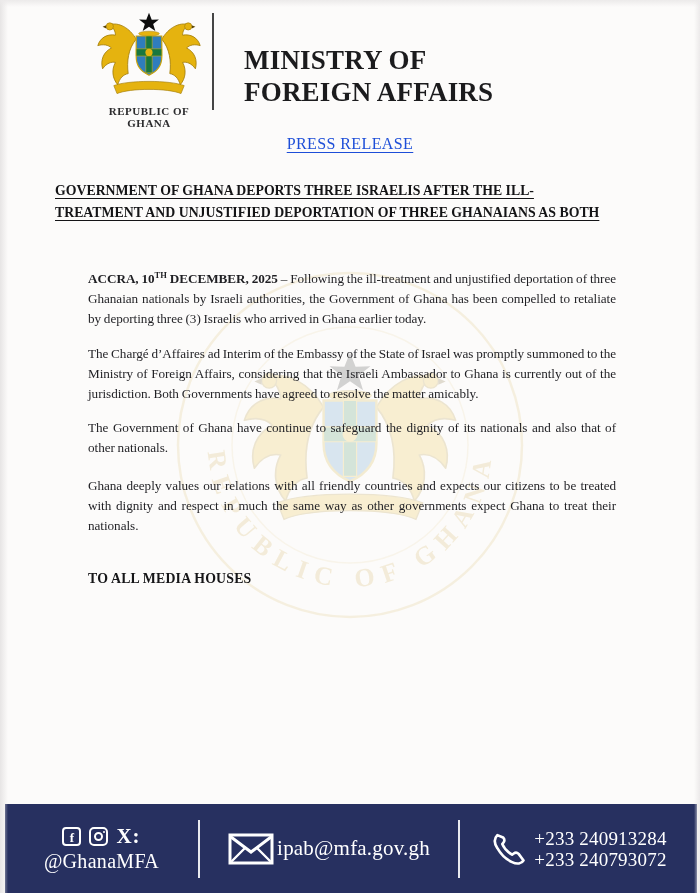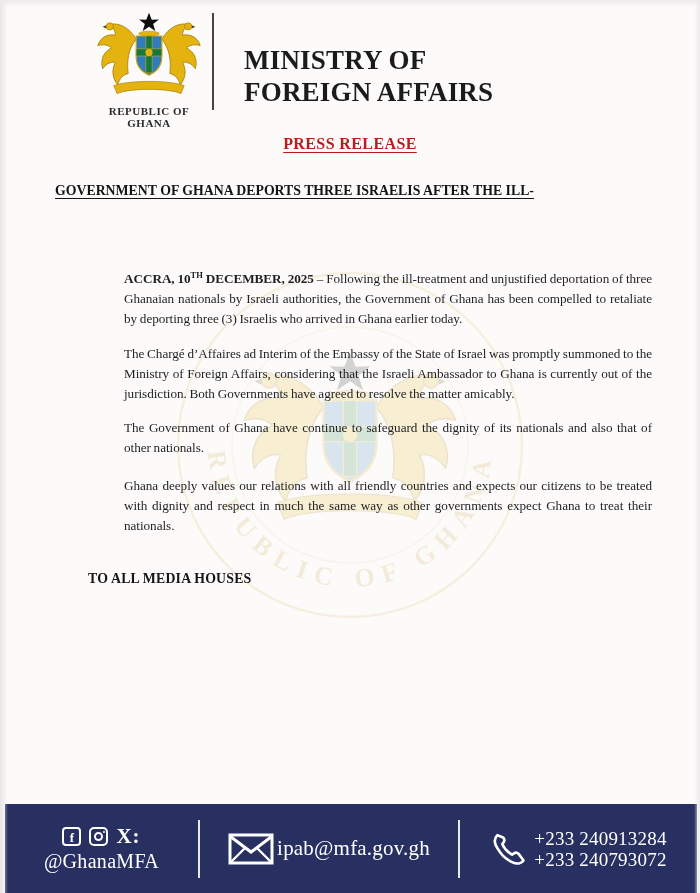--- a/index.html
+++ b/index.html
@@ -14,30 +14,30 @@
 
   
   .logo-wrap{position:absolute;left:88px;top:12px;width:122px;text-align:center;}
   .logo-wrap svg{display:block;margin:0 auto;}
   .republic-caption{margin-top:-3px;font-size:11px;font-weight:600;letter-spacing:.5px;color:#2c2c2e;}
   .header-divider{position:absolute;left:212px;top:13px;width:2px;height:97px;background:#454545;}
   .ministry-title{position:absolute;left:231px;top:44px;font-weight:bold;font-size:27px;
     line-height:32px;color:#1b1b1d;letter-spacing:.2px;margin-left:13px;}
 
   
-  .press-release{position:absolute;left:0;right:0;top:135px;text-align:center;font-weight:bold;
-    font-size:16px;letter-spacing:.4px;color:#b91c1c;}
+  .press-release{position:absolute;left:0;right:0;top:135px;text-align:center;font-weight:normal;
+    font-size:16px;letter-spacing:.4px;color:#1d4ed8;}
   .press-release span{text-decoration:underline;text-decoration-thickness:1.4px;text-underline-offset:3px;}
   .doc-title{position:absolute;left:55px;right:55px;top:180px;text-align:left;font-weight:bold;
     font-size:13.8px;line-height:22px;color:#141416;}
   .doc-title div{text-decoration:underline;text-decoration-thickness:1.2px;text-underline-offset:2.5px;}
 
   
   .body-col{position:absolute;left:88px;width:528px;color:#1f1f23;font-size:13.2px;line-height:20px;
-    text-align:justify;word-spacing:-0.5px;letter-spacing:-0.05px;margin-left:36px;}
+    text-align:justify;word-spacing:-0.5px;letter-spacing:-0.05px;}
   .p1{top:256px;} .p2{top:331px;} .p3{top:405px;} .p4{top:463px;}
   .b{font-weight:bold;}
   sup.th{font-size:8.5px;font-weight:bold;vertical-align:super;line-height:0;}
   .addressee{position:absolute;left:88px;top:571px;font-weight:bold;font-size:13.8px;
     letter-spacing:.2px;color:#161618;}
 
   
   .watermark{position:absolute;left:170px;top:265px;width:360px;height:360px;opacity:.17;
     z-index:0;pointer-events:none;}
   .body-col,.addressee,.doc-title,.press-release{z-index:1;}
@@ -112,20 +112,21 @@
     <text font-family="Liberation Serif, serif" font-size="26" font-weight="bold" letter-spacing="9" fill="#c9a23c">
       <textPath href="#wm-bottom-arc" startOffset="50%" text-anchor="middle">REPUBLIC OF GHANA</textPath>
     </text>
   </svg>
 
   <div class="press-release">
     <span>PRESS RELEASE</span>
   </div>
   <div class="doc-title">
     <div>GOVERNMENT OF GHANA DEPORTS THREE ISRAELIS AFTER THE ILL-</div>
+    <div>TREATMENT AND UNJUSTIFIED DEPORTATION OF THREE GHANAIANS AS BOTH</div>
   </div>
 
   <p class="body-col p1"><span class="b">ACCRA, 10</span><sup class="th">TH</sup><span class="b"> DECEMBER, 2025</span><span> – </span><span>Following the ill-treatment and unjustified deportation of three Ghanaian nationals by Israeli authorities, the Government of Ghana has been compelled to retaliate by deporting three (3) Israelis who arrived in Ghana earlier today.</span></p>
 
   <p class="body-col p2">The Chargé d’Affaires ad Interim of the Embassy of the State of Israel was promptly summoned to the Ministry of Foreign Affairs, considering that the Israeli Ambassador to Ghana is currently out of the jurisdiction. Both Governments have agreed to resolve the matter amicably.</p>
   <p class="body-col p3">The Government of Ghana have continue to safeguard the dignity of its nationals and also that of other nationals.</p>
   <p class="body-col p4">Ghana deeply values our relations with all friendly countries and expects our citizens to be treated with dignity and respect in much the same way as other governments expect Ghana to treat their nationals.</p>
 
   <div class="addressee">TO ALL MEDIA HOUSES</div>
 

